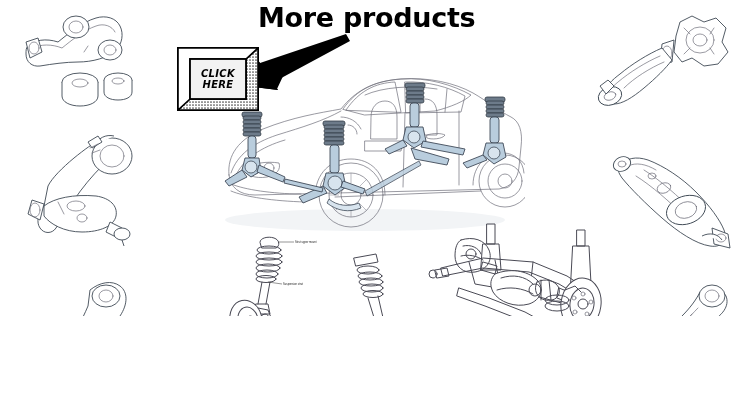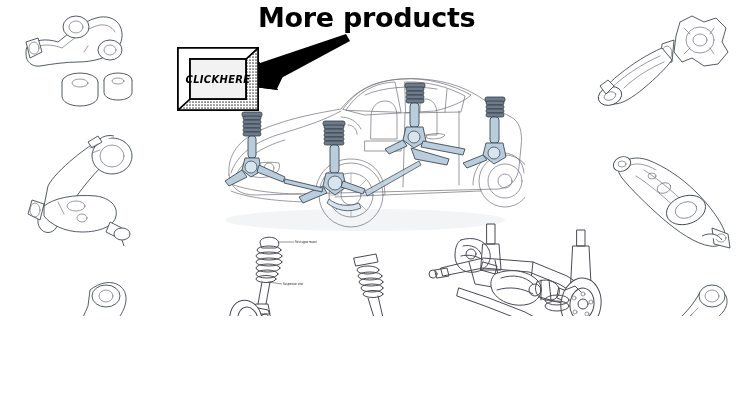--- a/index.html
+++ b/index.html
@@ -41,21 +41,21 @@
     height: 64px;
   }
   #click-button svg { display: block; }
   #click-button-label {
     position: absolute;
     left: 0;
     top: 0;
     width: 82px;
     height: 64px;
     display: flex;
-    flex-direction: row;
+    flex-direction: column;
     align-items: center;
     justify-content: center;
     font-family: "DejaVu Sans", sans-serif;
     font-weight: bold;
     font-style: italic;
     font-size: 10px;
     line-height: 11px;
     letter-spacing: 0.3px;
     color: #000000;
     text-align: center;

